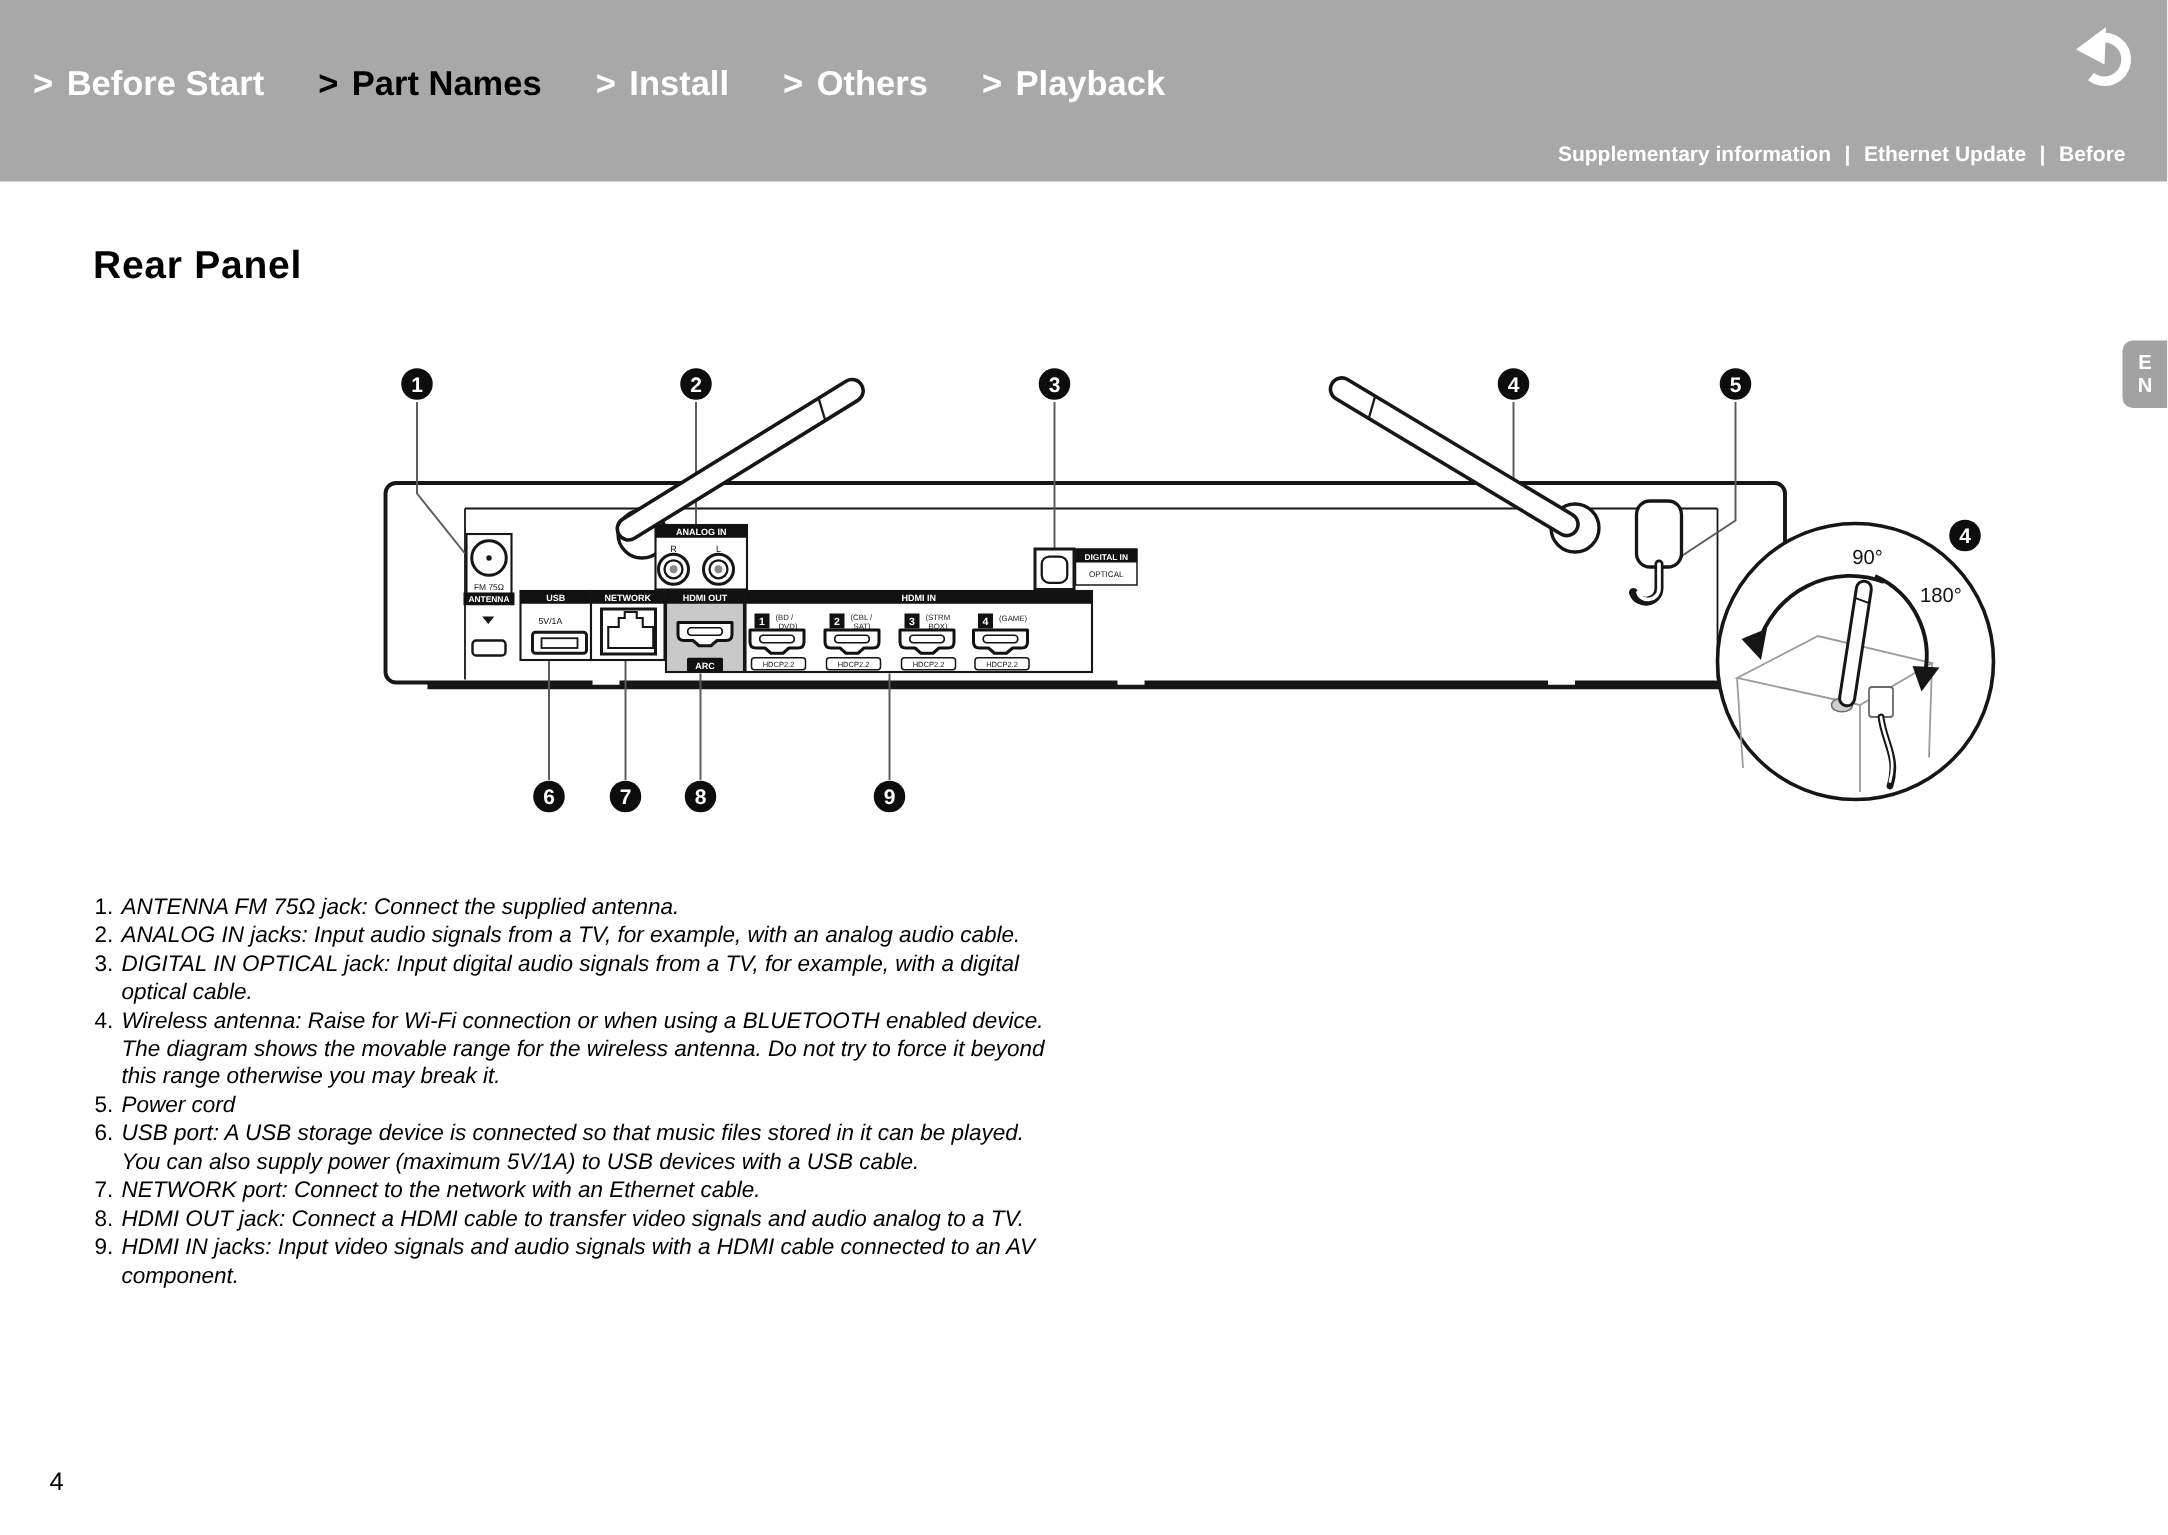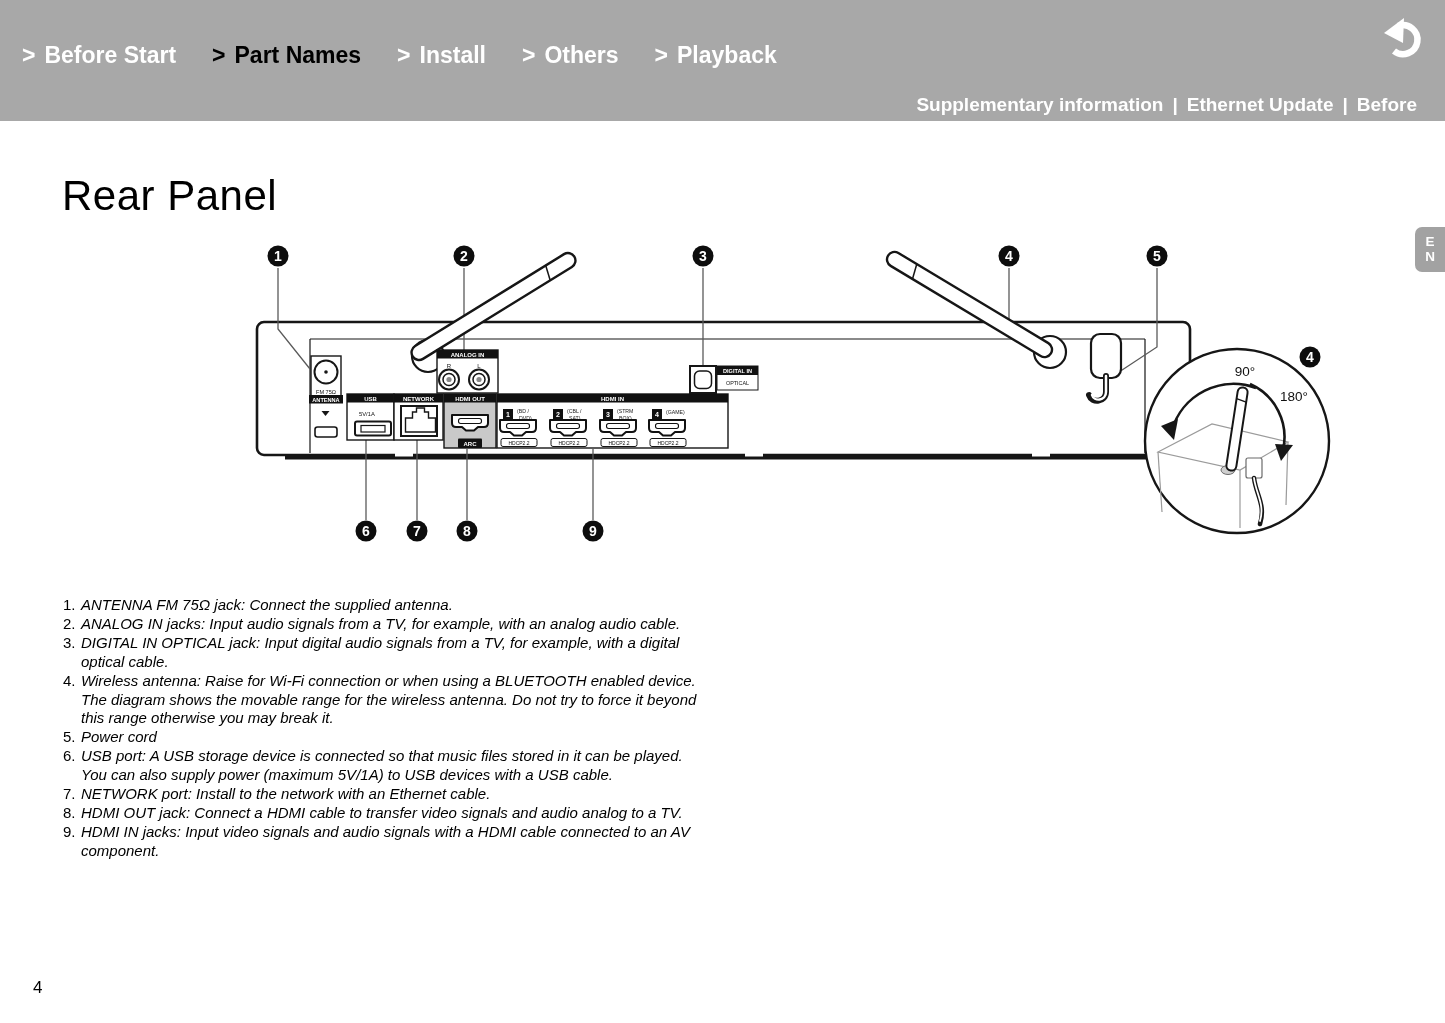--- a/index.html
+++ b/index.html
@@ -6,29 +6,29 @@
   .page{position:relative;width:1445px;height:1023px;background:#fff;overflow:hidden;
         font-family:"Liberation Sans","DejaVu Sans",sans-serif;color:#000;}
   
   .topbar{position:absolute;left:0;top:0;width:1445px;height:121px;background:#a8a8a8;}
   .nav{position:absolute;left:22px;top:42px;display:flex;gap:36px;font-weight:bold;
        font-size:23px;color:#fff;white-space:nowrap;}
   .nav-item{display:flex;gap:9px;cursor:pointer;text-decoration:none;color:#fff;}
   .nav-item.active{color:#000;}
   .undo{position:absolute;right:18px;top:14px;width:46px;height:46px;cursor:pointer;}
   .subnav{position:absolute;right:28px;top:94px;display:flex;gap:9px;font-weight:bold;
-          font-size:19px;color:#fff;white-space:nowrap;align-items:center;}
+          font-size:14px;color:#fff;white-space:nowrap;align-items:center;}
   .subnav a{color:#fff;text-decoration:none;cursor:pointer;}
   
   .entab{position:absolute;right:0;top:227px;width:30px;height:45px;background:#a2a2a2;
          border-radius:7px 0 0 7px;color:#fff;font-weight:bold;font-size:13.5px;
          display:flex;flex-direction:column;align-items:center;justify-content:center;
          line-height:1.08;cursor:pointer;}
   
-  .title{position:absolute;left:62px;top:144px;font-size:42px;font-weight:400;letter-spacing:.5px;}
+  .title{position:absolute;left:62px;top:144px;font-size:26px;font-weight:700;letter-spacing:.5px;}
   .pagenum{position:absolute;left:33px;top:978px;font-size:17px;}
   
   .diagram{position:absolute;left:0;top:0;width:1445px;height:1023px;pointer-events:none;}
   
   .desc{position:absolute;left:63px;top:596px;width:648px;font-size:15px;line-height:18.9px;}
   .desc .row{display:flex;}
   .desc .num{width:18px;flex:none;}
   .desc .txt{flex:1;font-style:italic;}
 </style>
 </head>
@@ -330,21 +330,21 @@
     <div class="row">
         <span class="num">5.</span>
         <span class="txt">Power cord</span>
       </div>
     <div class="row">
         <span class="num">6.</span>
         <span class="txt">USB port: A USB storage device is connected so that music files stored in it can be played. You can also supply power (maximum 5V/1A) to USB devices with a USB cable.</span>
       </div>
     <div class="row">
         <span class="num">7.</span>
-        <span class="txt">NETWORK port: Install to the network with an Ethernet cable.</span>
+        <span class="txt">NETWORK port: Connect to the network with an Ethernet cable.</span>
       </div>
     <div class="row">
         <span class="num">8.</span>
         <span class="txt">HDMI OUT jack: Connect a HDMI cable to transfer video signals and audio analog to a TV.</span>
       </div>
     <div class="row">
         <span class="num">9.</span>
         <span class="txt">HDMI IN jacks: Input video signals and audio signals with a HDMI cable connected to an AV component.</span>
       </div>
   </div>

